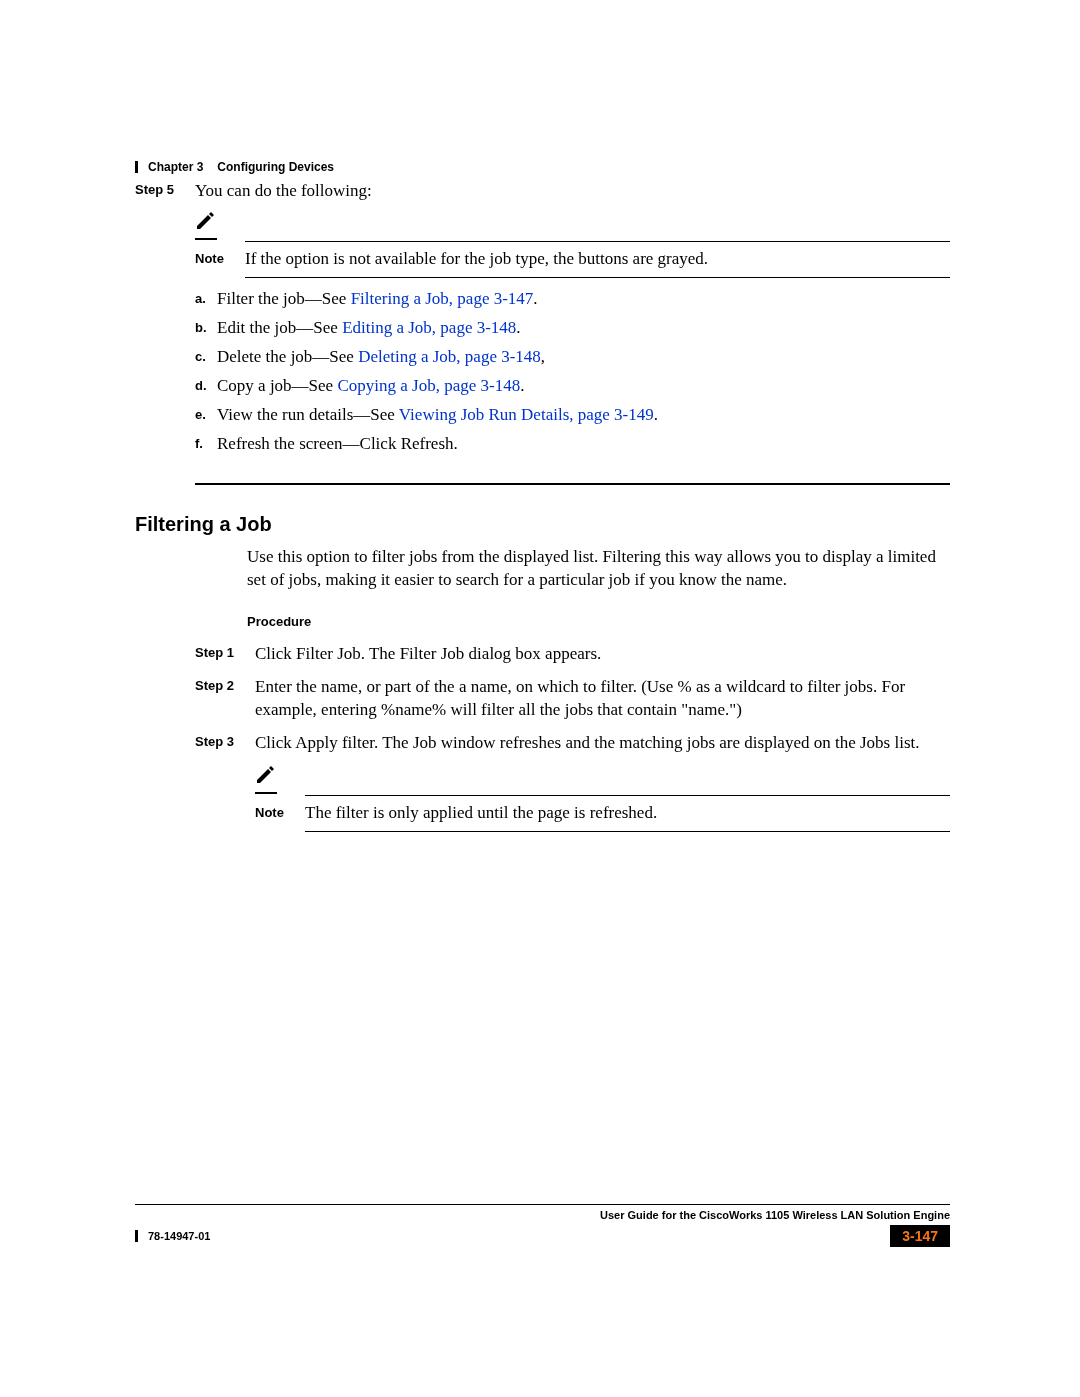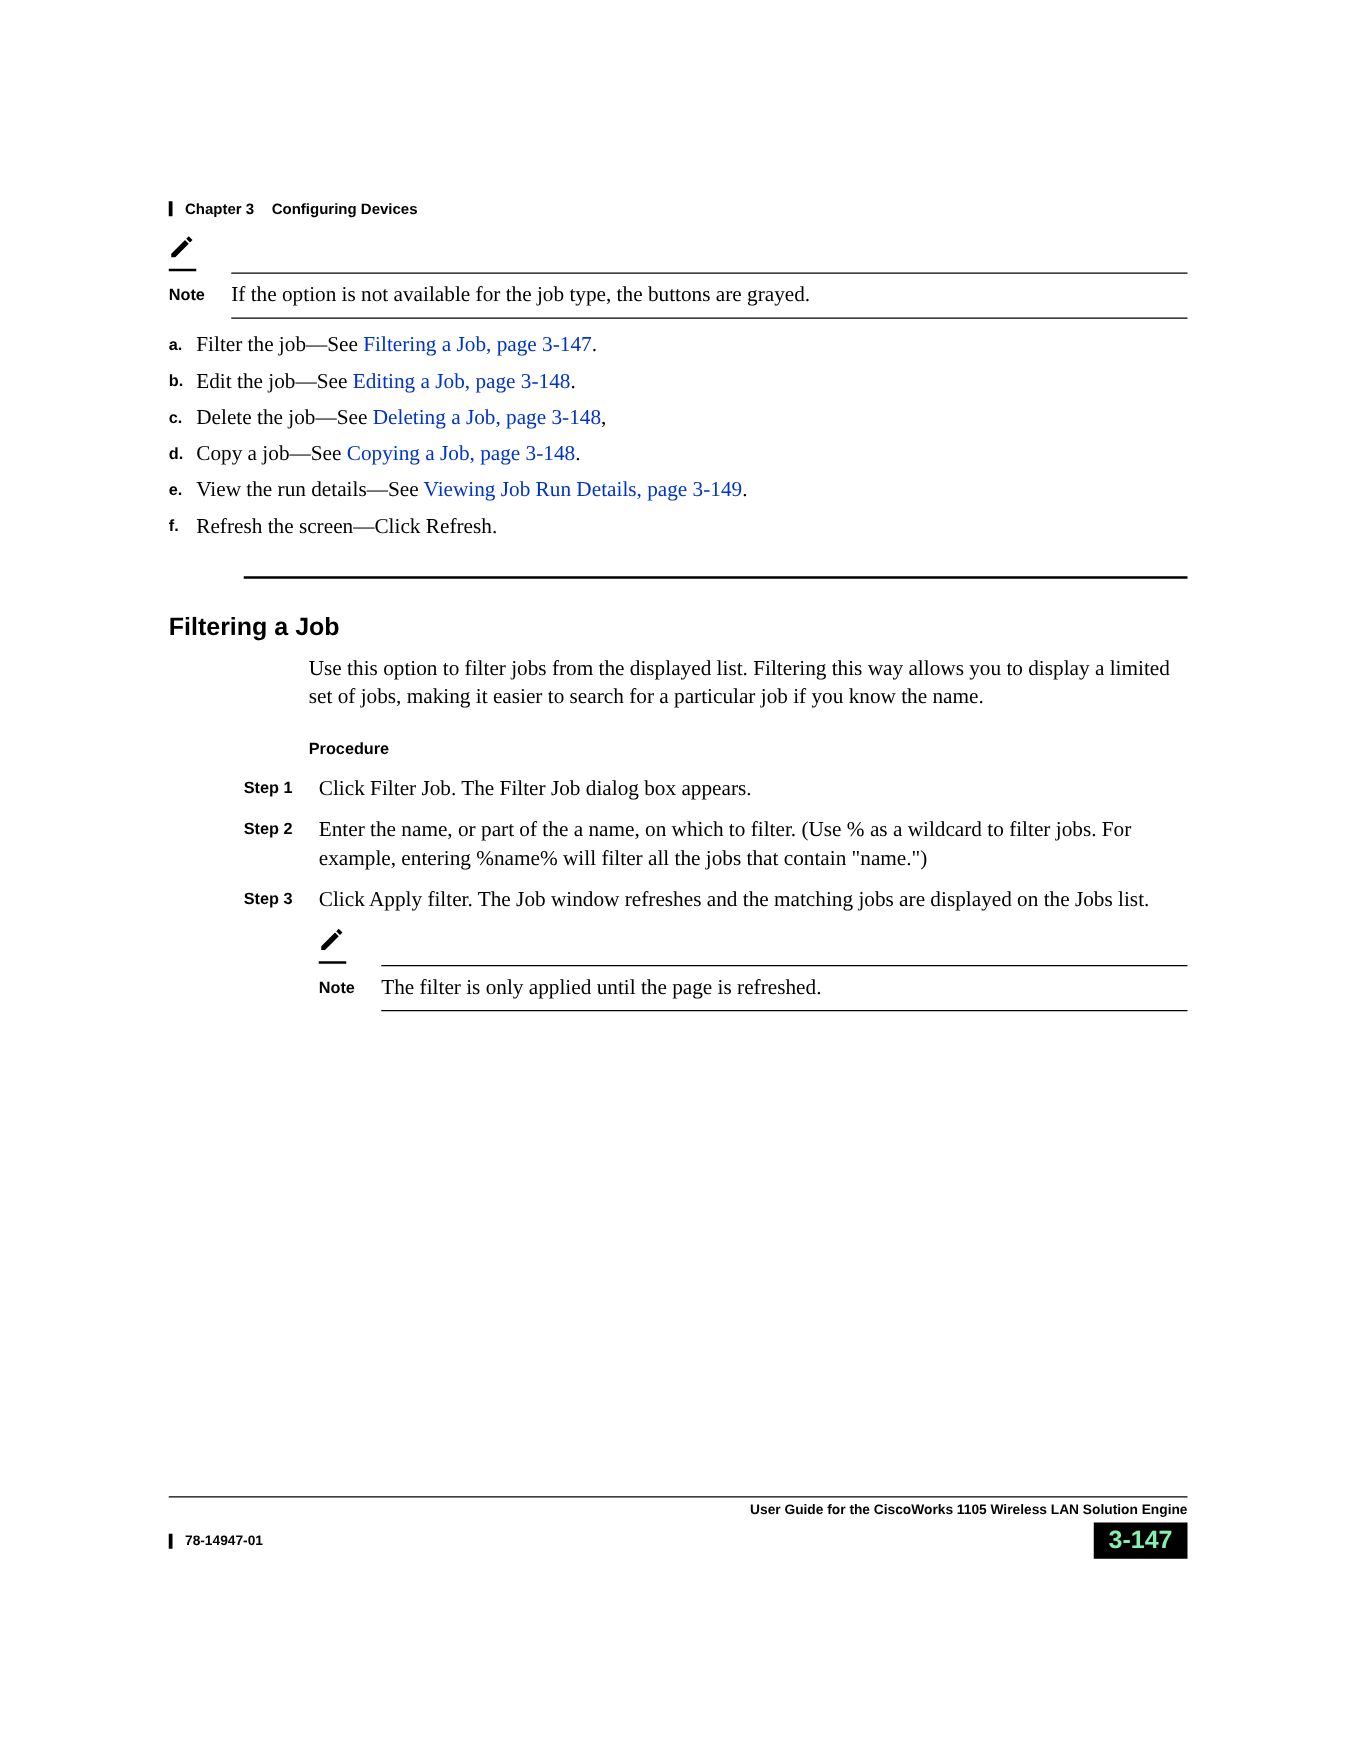--- a/index.html
+++ b/index.html
@@ -204,23 +204,23 @@
   }
   .footer-left .vbar {
     display: inline-block;
     width: 3px;
     height: 12px;
     background: #000;
     margin-right: 10px;
   }
   .page-num {
     background: #000;
-    color: #86efac;
-    font-family: Arial, Helvetica, sans-serif;
-    font-size: 20px;
+    color: #f97316;
+    font-family: Arial, Helvetica, sans-serif;
+    font-size: 14px;
     font-weight: bold;
     padding: 3px 12px;
   }
 
   .indent-body {
     margin-left: 60px;
   }
 </style>
 </head>
 <body>
@@ -228,21 +228,23 @@
 <div class="page">
 
   <div class="header-top">
     <span class="vbar"></span>
     <span>Chapter 3</span>
     <span style="width:14px;display:inline-block"></span>
     <span>Configuring Devices</span>
   </div>
 
   <div class="step-row">
+    <div class="step-label">Step 5</div>
     <div class="step-body">
+      <div>You can do the following:</div>
 
       <div class="note-block">
         <div class="note-icon-row">
           <span class="note-icon">
             <svg width="22" height="18" viewBox="0 0 22 18">
               <path d="M2 15 L13 4 L16 7 L5 18 L2 18 Z M14 3 L16 1 L19 4 L17 6 Z" fill="#000"></path>
             </svg>
           </span>
         </div>
         <div class="note-sep-top"></div>

